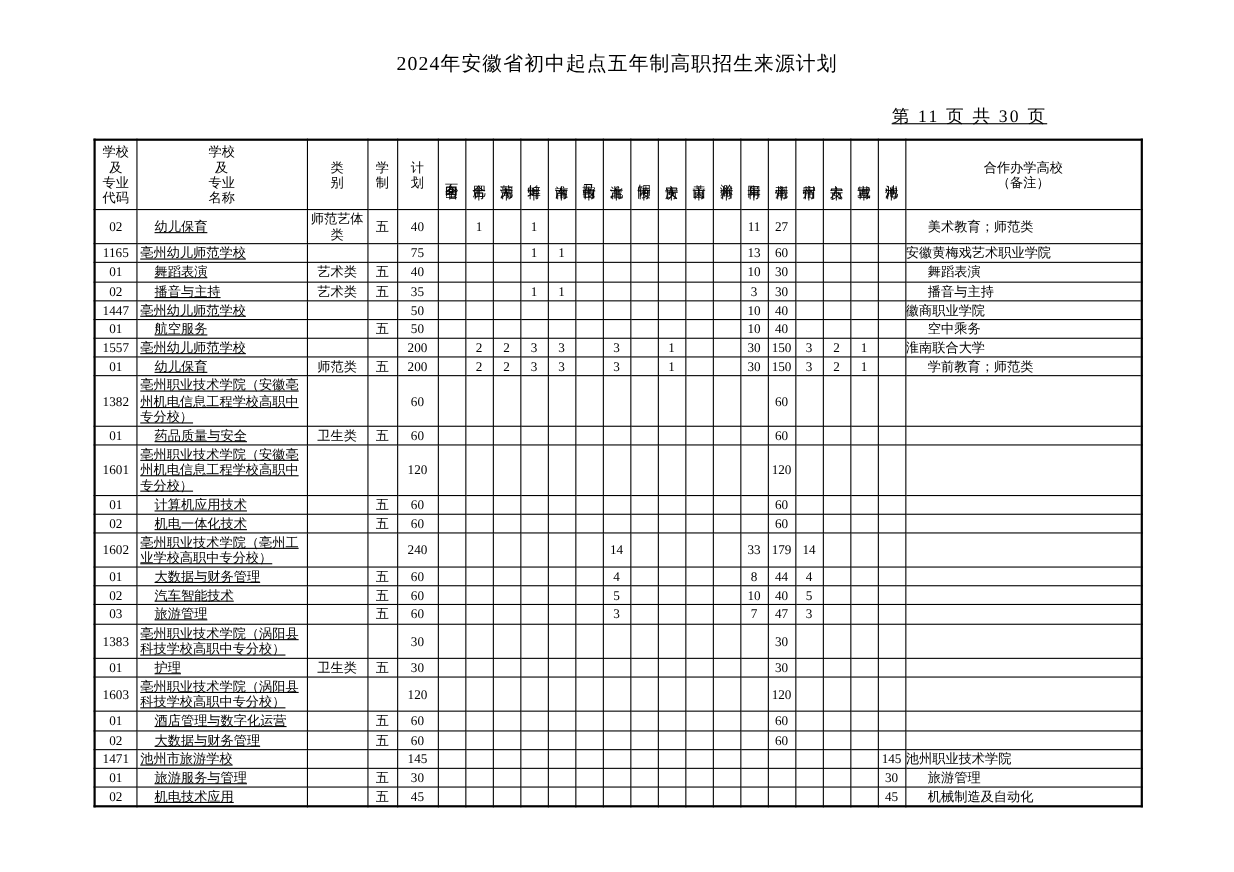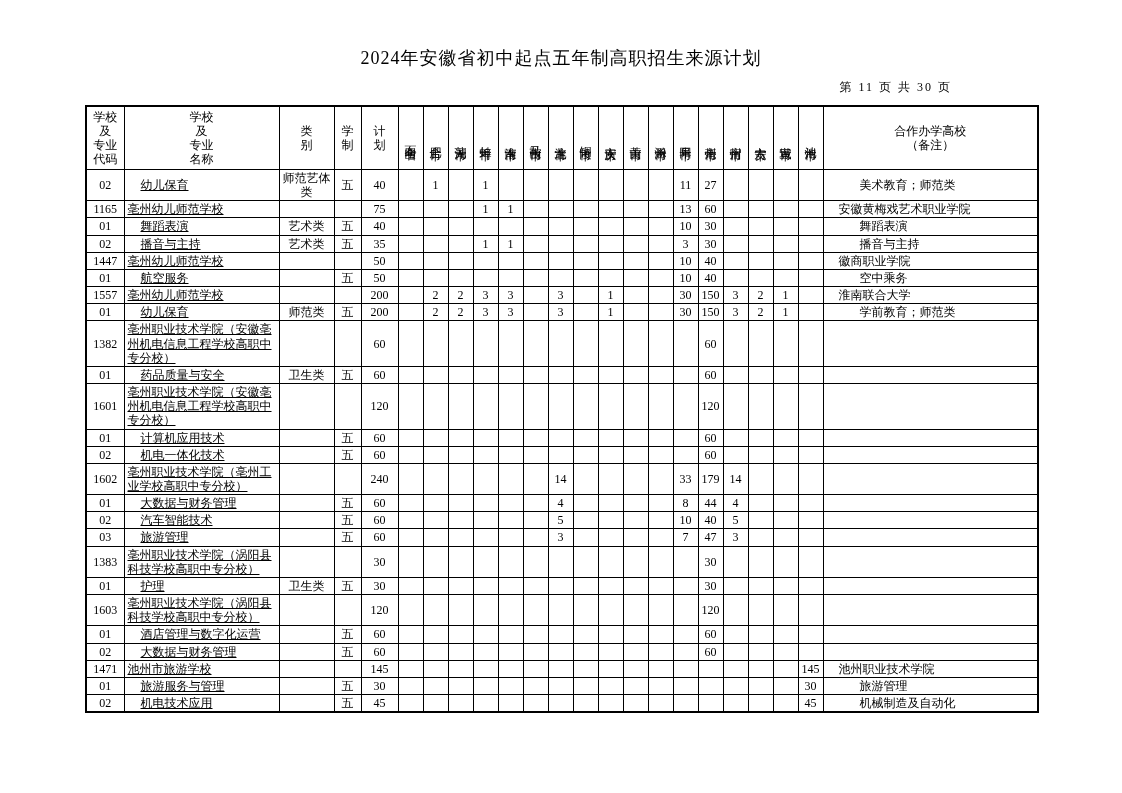--- a/index.html
+++ b/index.html
@@ -13,24 +13,25 @@
   .page { position: relative; width: 1122px; height: 793px; }
   .title {
     margin: 0;
     padding-top: 46px;
     text-align: center;
     font-size: 18px;
     font-weight: normal;
     letter-spacing: 1px;
   }
   .pageline {
-    margin: 9px 170px 9px 0;
+    margin: 26px 170px 9px 0;
     text-align: right;
-    font-size: 12px;
+    font-size: 16px;
     letter-spacing: 2px;
+    text-decoration: underline;
   }
   table.plan {
     border-collapse: collapse;
     table-layout: fixed;
     margin-left: 85px;
     width: 952px;
     border: 2px solid #000;
   }
   th, td {
     border: 1px solid #000;
@@ -49,22 +50,22 @@
     writing-mode: vertical-lr;
     text-orientation: upright;
     margin: 0 auto;
     line-height: 1.0;
     letter-spacing: 1px;
   }
   tbody tr { height: 17px; }
   tbody tr.school { font-weight: bold; }
   td.name { text-align: left; padding-left: 3px; text-decoration: underline; }
   tr.major td.name { padding-left: 16px; }
-  td.remark { text-align: left; padding-left: 15px; }
-  tr.major td.remark { padding-left: 36px; }
+  td.remark { text-align: left; padding-left: 0; }
+  tr.major td.remark { padding-left: 20px; }
 </style>
 </head>
 <body>
 
 <div class="page">
   <h1 class="title">2024年安徽省初中起点五年制高职招生来源计划</h1>
   <div class="pageline">第 11 页 共 30 页</div>
 
   <table class="plan">
     <colgroup id="cols">

